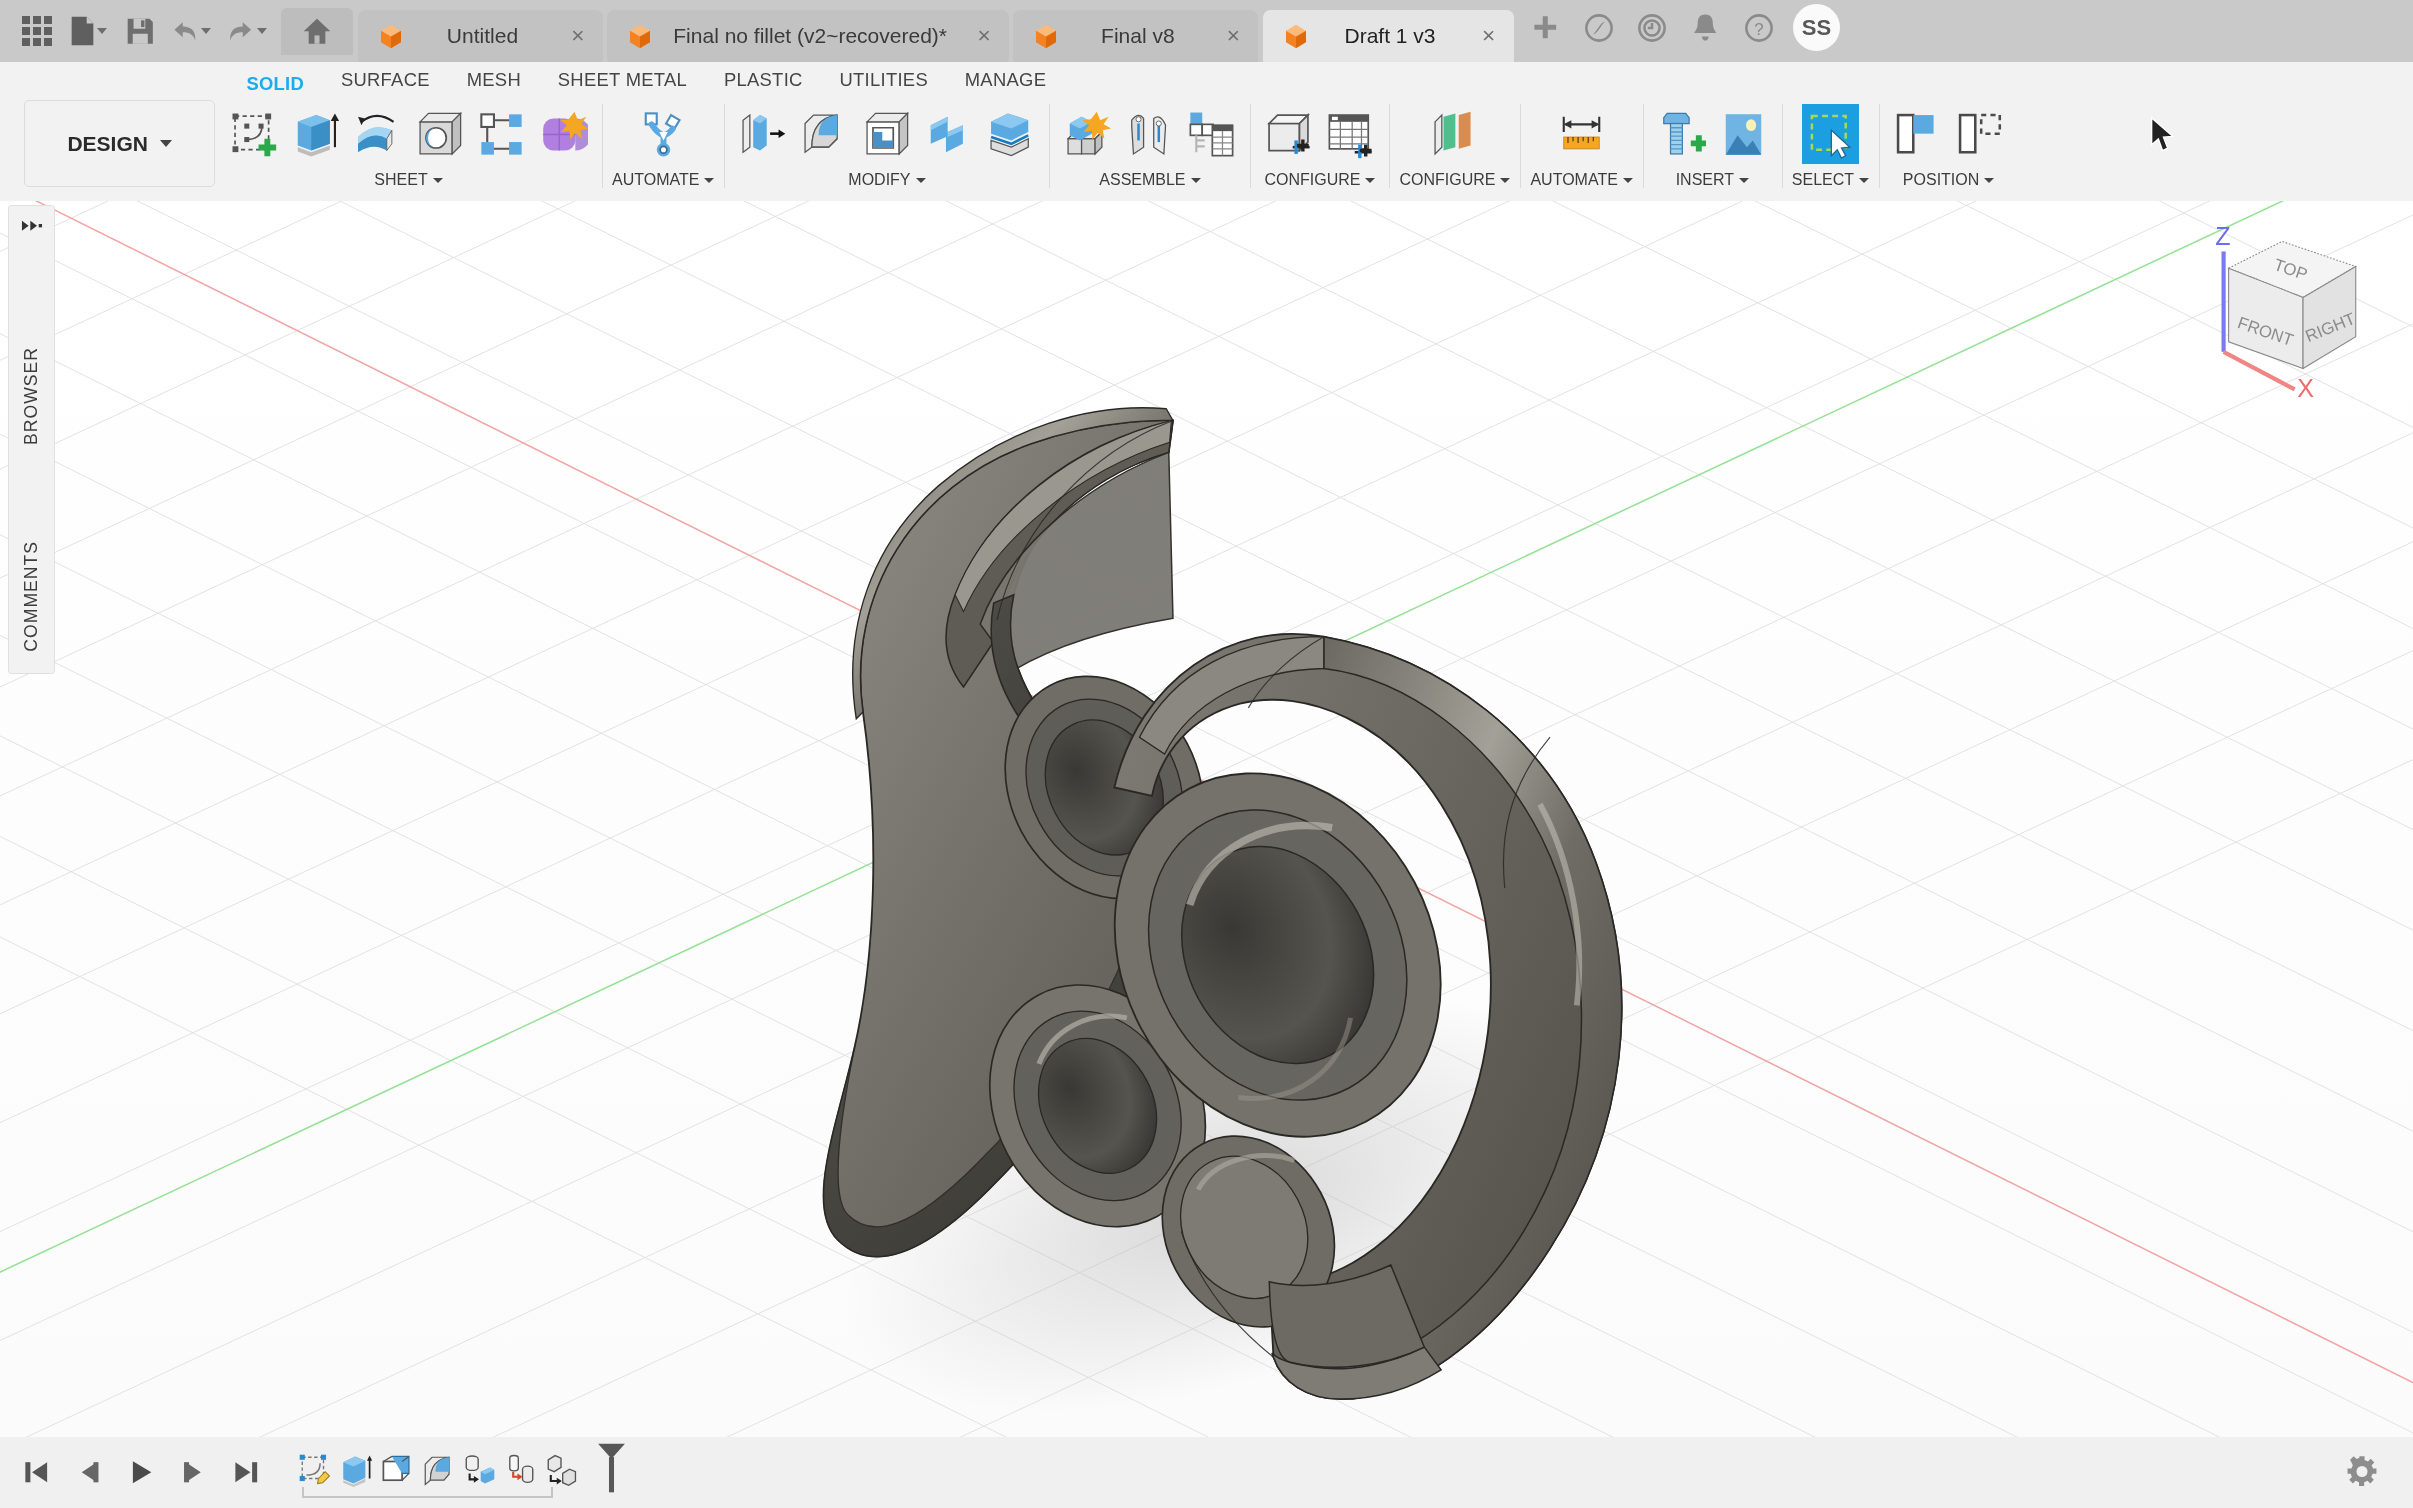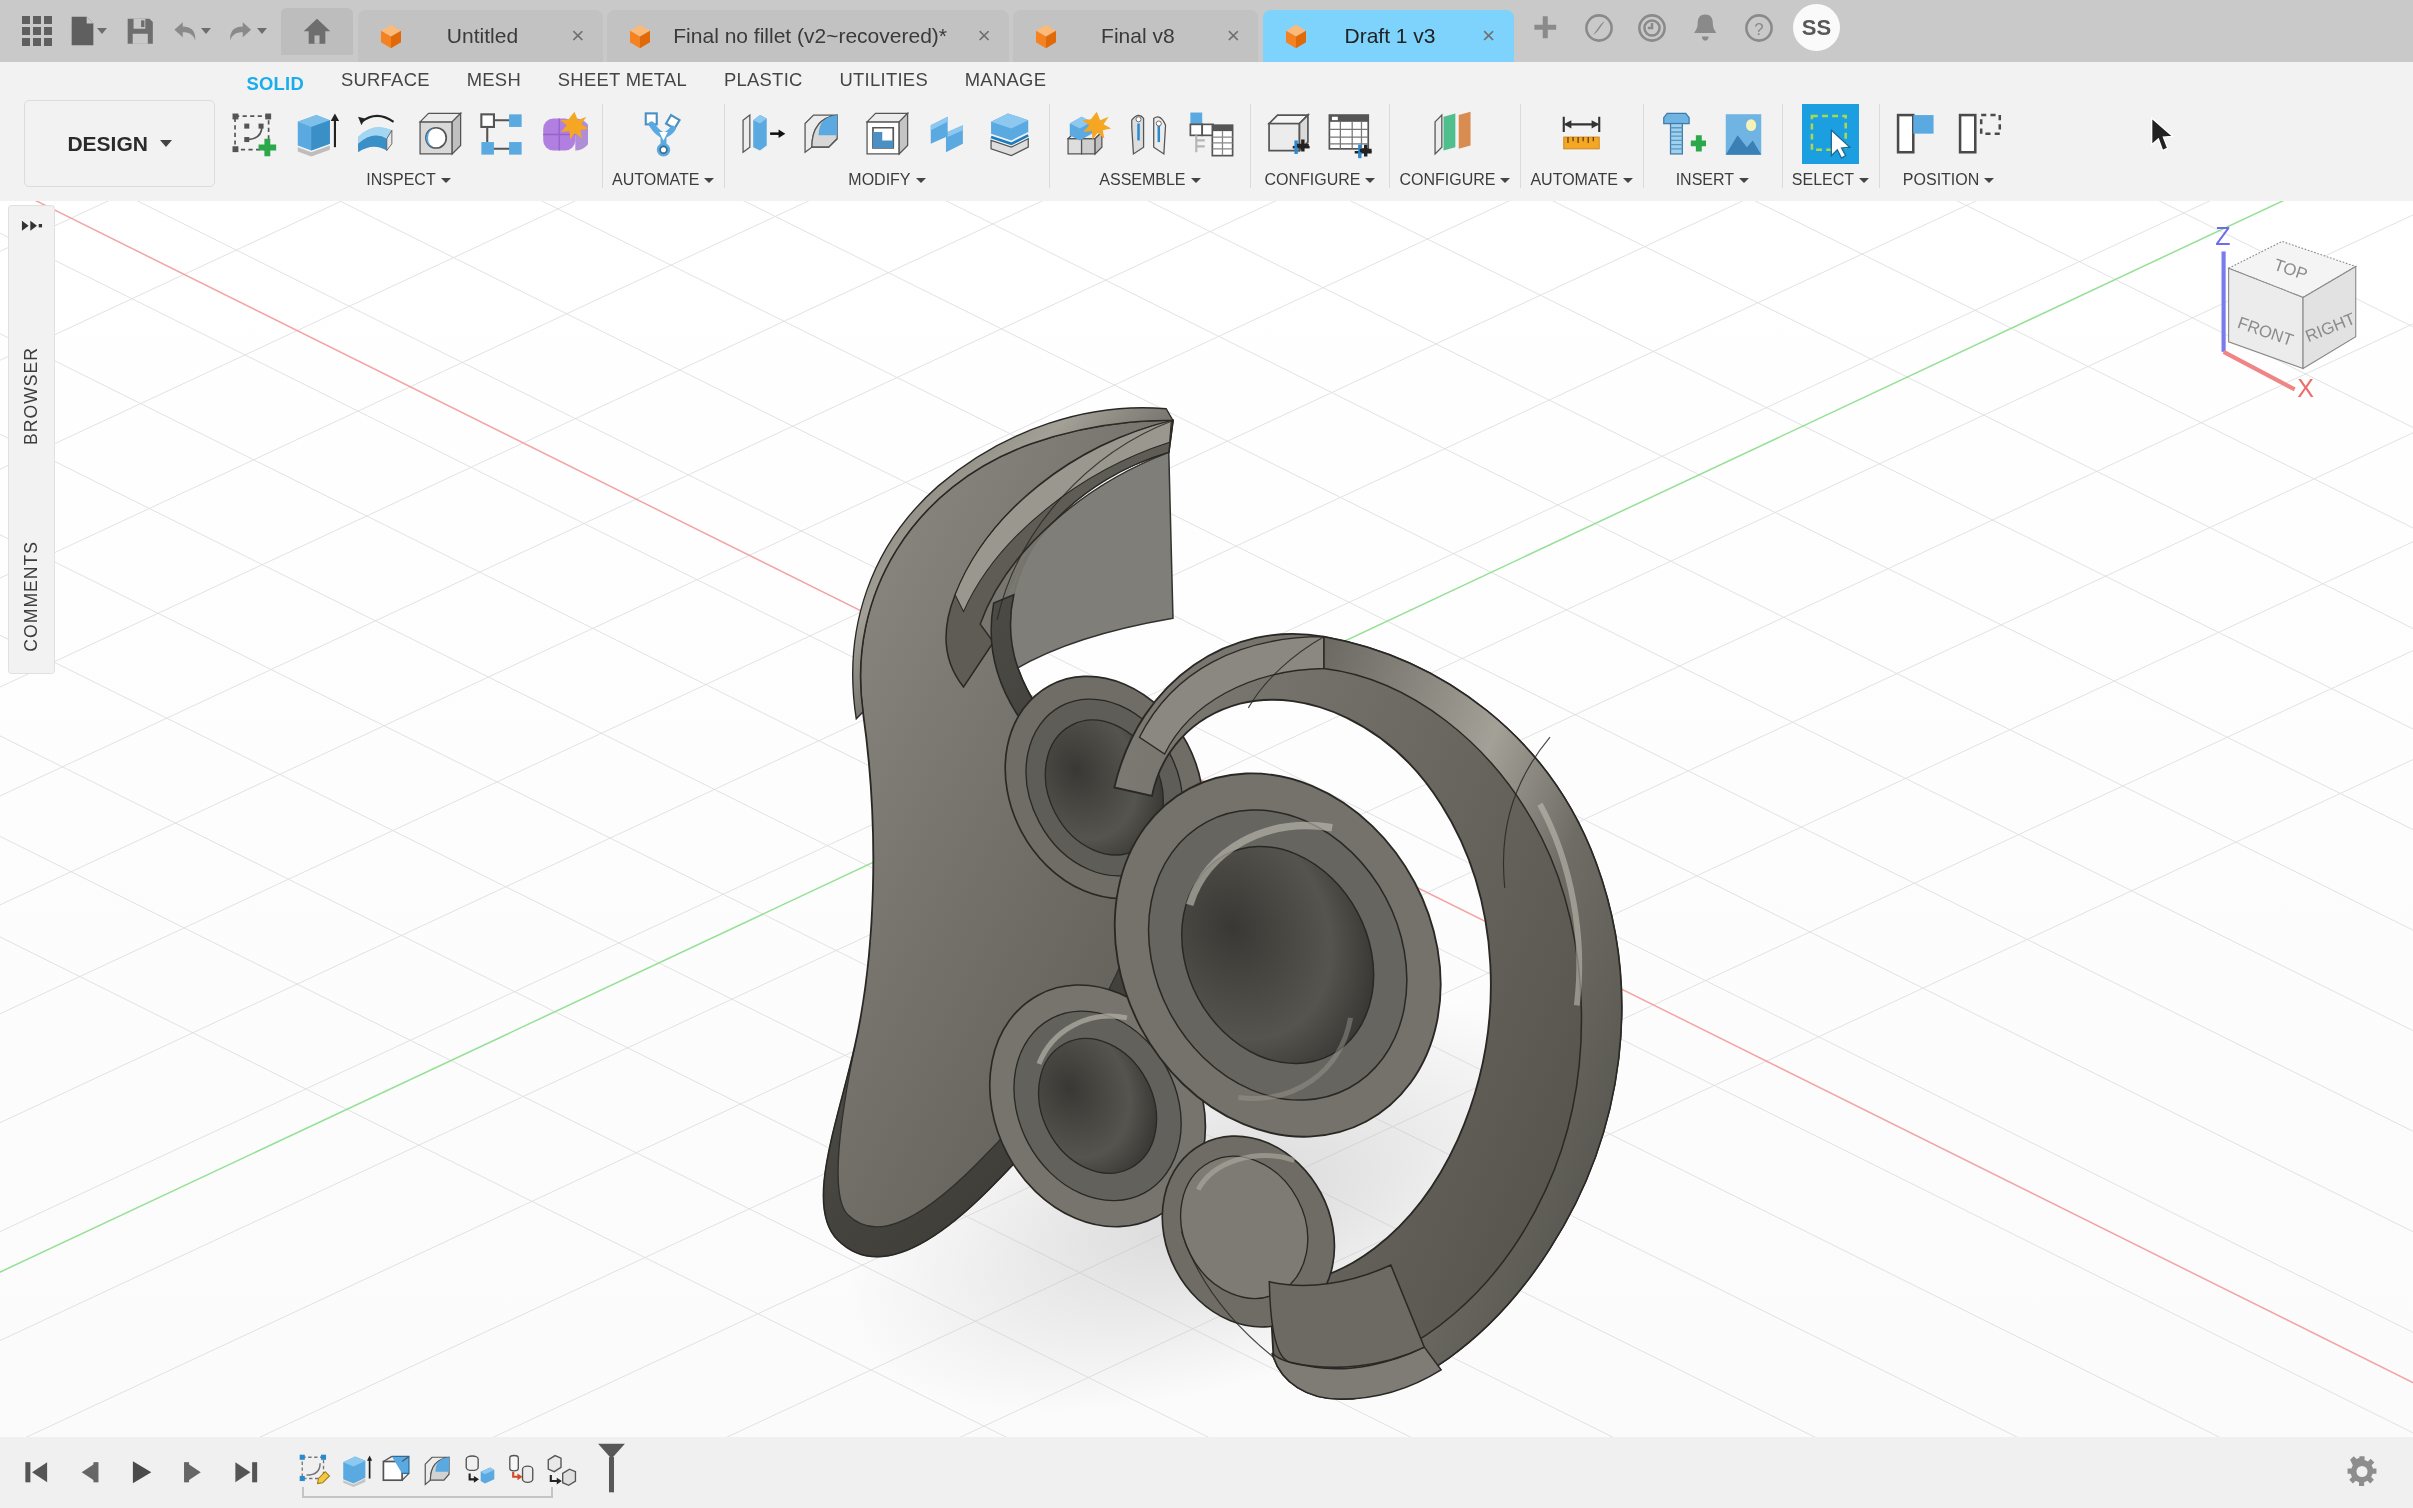--- a/index.html
+++ b/index.html
@@ -43,21 +43,21 @@
   }
 
   .tabs { display: flex; align-items: flex-end; height: 56px; flex: 0 0 auto; }
   .tab {
     height: 52px; border-radius: 7.5px 7.5px 0 0;
     display: flex; align-items: center; gap: 11.7px;
     padding: 0 18.4px 0 22px; position: relative;
     background: #c2c2c2; margin-right: 4.2px;
     min-width: 210px;
   }
-  .tab.active { background: #7dd3fc; }
+  .tab.active { background: #e5e5e5; }
   .tab-label {
     font-size: 21px; color: #3a3a3a; white-space: nowrap;
     flex: 1; text-align: center;
   }
   .tab.active .tab-label { color: #222; }
   .tab-close {
     font-size: 22.6px; color: #6f6f6f; line-height: 1;
     font-family: "Liberation Sans", sans-serif; margin-left: 8.4px;
   }
   .fusion-cube { width: 22px; height: 25px; flex: 0 0 auto; }
@@ -391,21 +391,21 @@
           <div class="ricon">
             <svg width="49" height="49" viewBox="0 0 58 58">
               <rect x="5" y="10" width="38" height="38" rx="12" fill="#b07fe0"></rect>
               <path d="M5 29h38M24 10v38" stroke="#9463cc" stroke-width="1.5" fill="none"></path>
               <path d="M43 10 a12 12 0 0 1 0 38" fill="#9463cc" opacity="0.7"></path>
               <path d="M42 2 l4 10 l10-4 l-6 9 l9 5 l-10 2 l2 10 l-8-7 l-6 8 l-1-10 l-10 1 l7-8 l-8-6 l10-1Z" fill="#f5a623"></path>
             </svg>
           </div>
         </div>
         <div class="panel-title">
-          <span>INSPECT</span>
+          <span>SHEET</span>
           <span class="panel-caret"></span>
         </div>
       </div>
 
       <div class="panel">
         <div class="panel-icons">
           <div class="ricon">
             <svg width="49" height="49" viewBox="0 0 58 58">
               <rect x="8" y="4" width="13" height="13" fill="#fff" stroke="#4a90c4" stroke-width="2.5"></rect>
               <path d="M38 6 l10 6 l-6 10 l-10 -6Z" fill="#fff" stroke="#4a90c4" stroke-width="2.5"></path>

